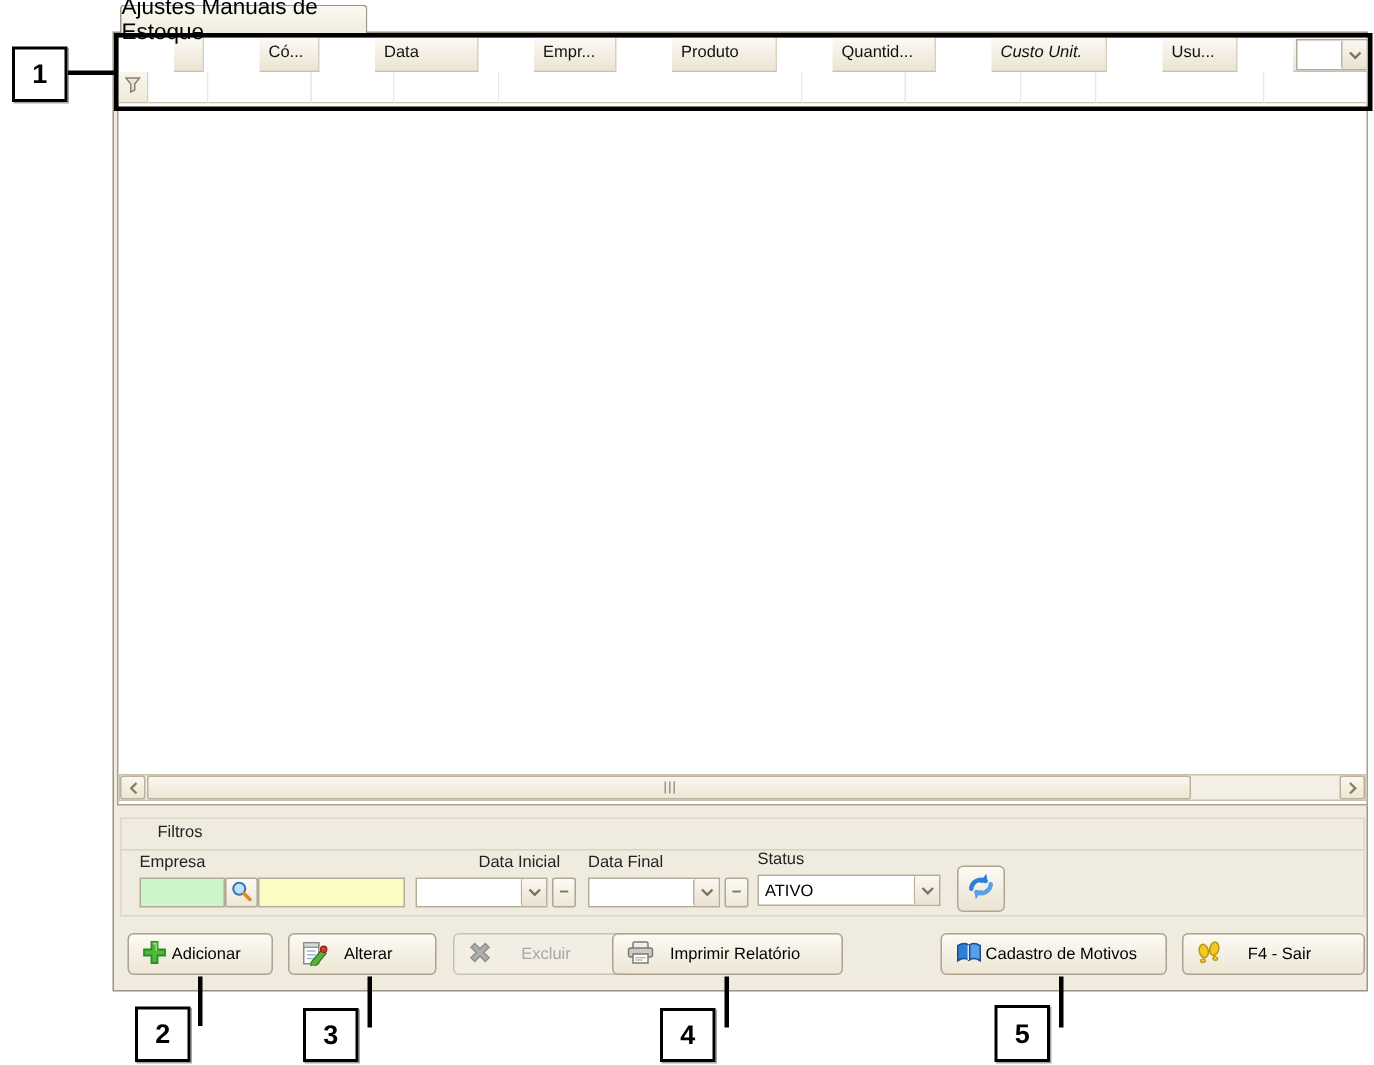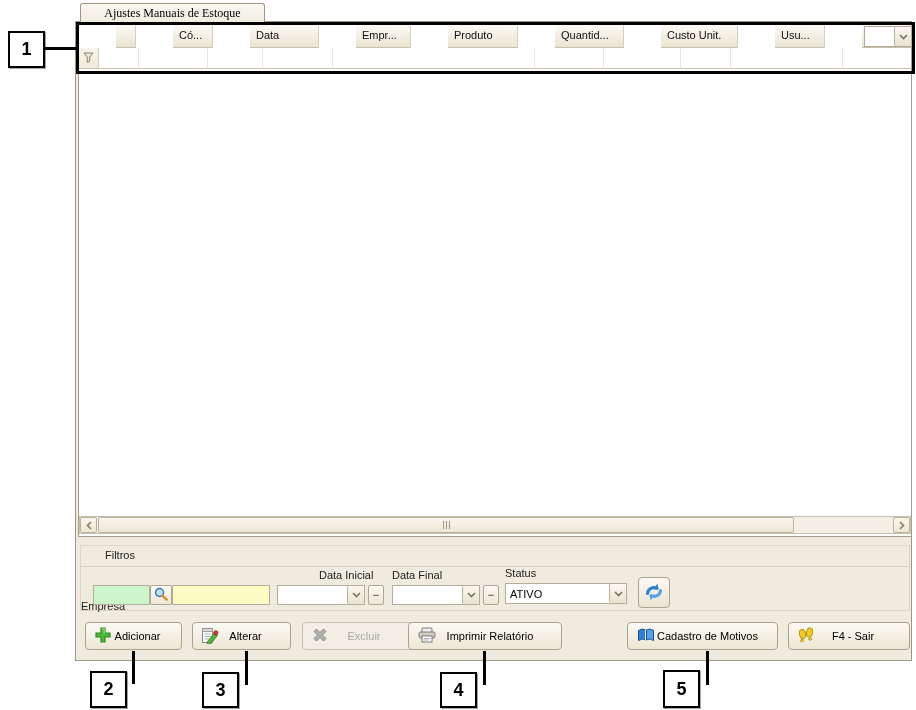--- a/index.html
+++ b/index.html
@@ -14,28 +14,27 @@
   }
   .abs { position:absolute; }
 
   
   .app-window {
     left:75px; top:21px; width:837px; height:640px;
     background:#EFEBDE;
     border:1px solid #9E9585;
   }
   .tab {
-    left:80px; top:3px; width:185px; height:19px;
+    left:80px; top:3px; width:165px; height:19px;
     background:linear-gradient(#FBF8F1,#F0ECDF);
     border:1px solid #9E9585; border-bottom:none;
     border-radius:3px 3px 0 0;
     z-index:2;
     display:flex; align-items:center; justify-content:center;
-    font-size:12px;
-    font-family:Liberation Serif, serif;
+    font-size:15px;
   }
 
   
   .grid {
     left:78px; top:24px; width:834px; height:513px;
     background:#fff;
     border:1px solid #A89E8D;
     overflow:hidden;
   }
   .grid-header-row, .grid-filter-row { display:flex; overflow:hidden; }
@@ -183,21 +182,21 @@
 </div>
 
 <div class="abs grid">
   <div class="grid-header-row">
     <div class="hcell indicator"></div>
   <div class="hcell" style="width: 40px;">Có...</div>
       <div class="hcell" style="width: 69px;">Data</div>
       <div class="hcell" style="width: 55px;">Empr...</div>
       <div class="hcell" style="width: 70px;">Produto</div>
       <div class="hcell" style="width: 69px;">Quantid...</div>
-      <div class="hcell" style="width: 77px;">Custo Unit.</div>
+      <div class="hcell" style="width: 77px; font-style: italic;">Custo Unit.</div>
       <div class="hcell" style="width: 50px;">Usu...</div>
       <div class="hcell" style="width: 112px;">Motivo</div>
       <div class="hcell" style="width: 74px;">Obser</div>
     </div>
   <div class="grid-filter-row">
     <div class="fcell indicator">
       <span>
         <svg width="11" height="11" viewBox="0 0 11 11">
             <path d="M1 1h9L6.8 5v4l-2.6 1.3V5z" fill="#EDE7D8" stroke="#8A8170" stroke-width="1"></path>
           </svg>
@@ -246,21 +245,21 @@
         <path d="M1 1l3.5 3.5L1 8" fill="none" stroke="#8B7E66" stroke-width="1.6"></path>
       </svg>
   </div>
 </div>
 
 <div class="abs filters">
   <span class="caption">Filtros</span>
   <div class="cap-line"></div>
 </div>
 
-<span class="abs flabel" style="left:81px; top:569px;margin-top:31px;">Empresa</span>
+<span class="abs flabel" style="left:93px; top:569px;">Empresa</span>
 <input class="abs tbox green" style="left: 93px; top: 585px; width: 57px;" value="">
 <div class="sq-btn abs" style="left:150px; top:585px; width:22px;">
   <span>
     <svg width="14" height="14" viewBox="0 0 14 14">
       <circle cx="5.5" cy="5.5" r="4" fill="#BFE0F5" stroke="#3A78B5" stroke-width="1.4"></circle>
       <path d="M8.6 8.6L12.6 12.6" stroke="#D98A2B" stroke-width="2.4" stroke-linecap="round"></path>
     </svg>
   </span>
 </div>
 <input class="abs tbox yellow" style="left: 172px; top: 585px; width: 98px;" value="">

